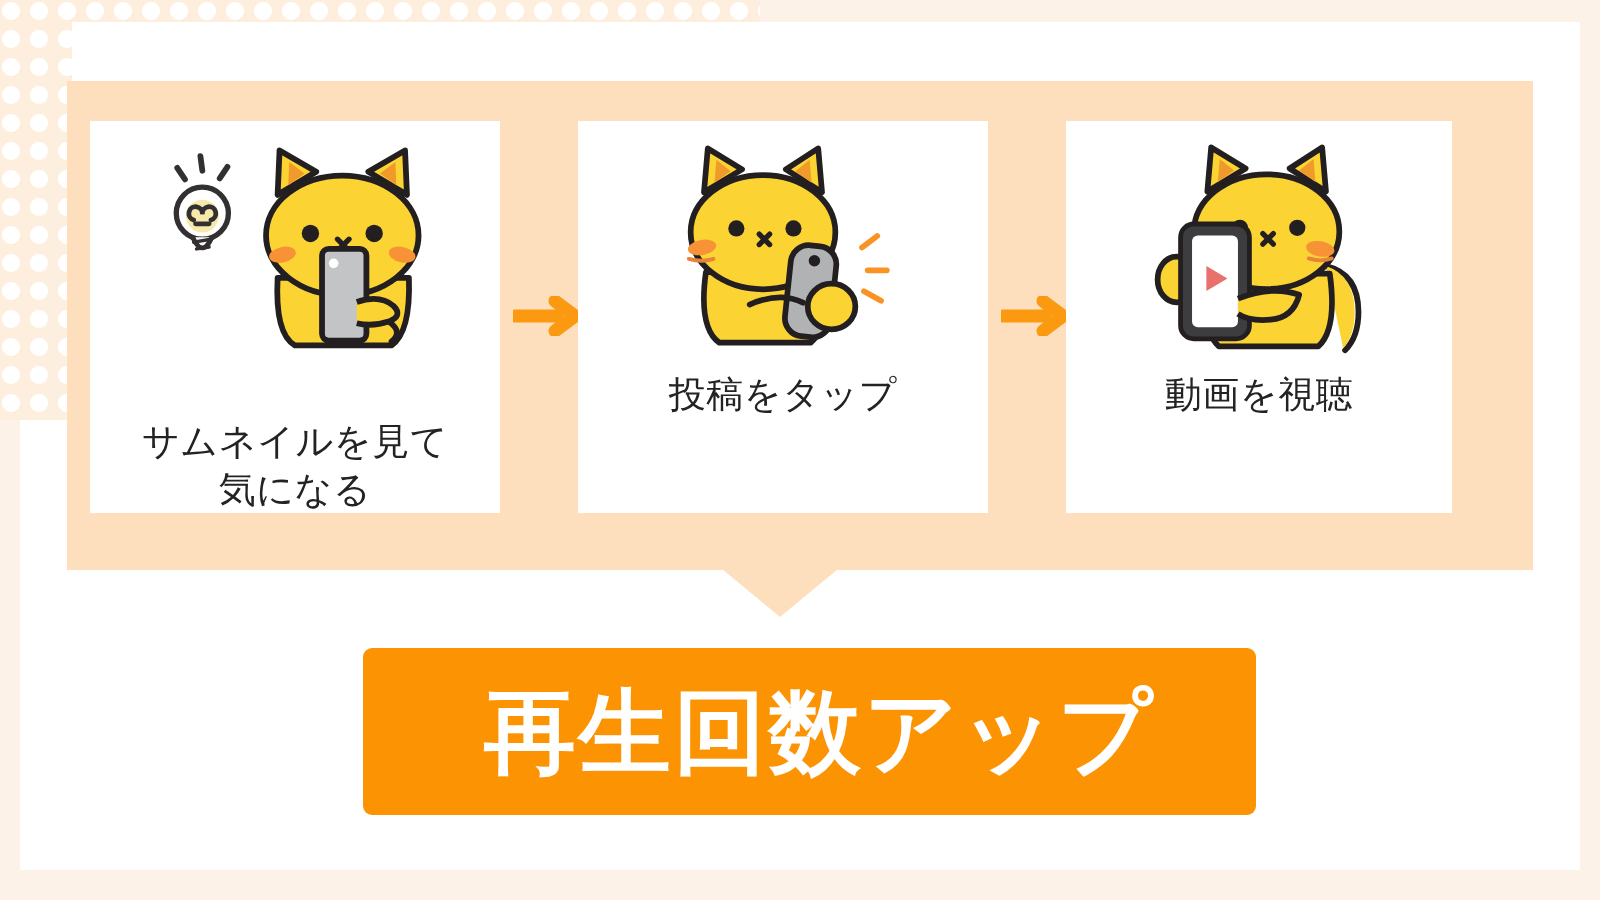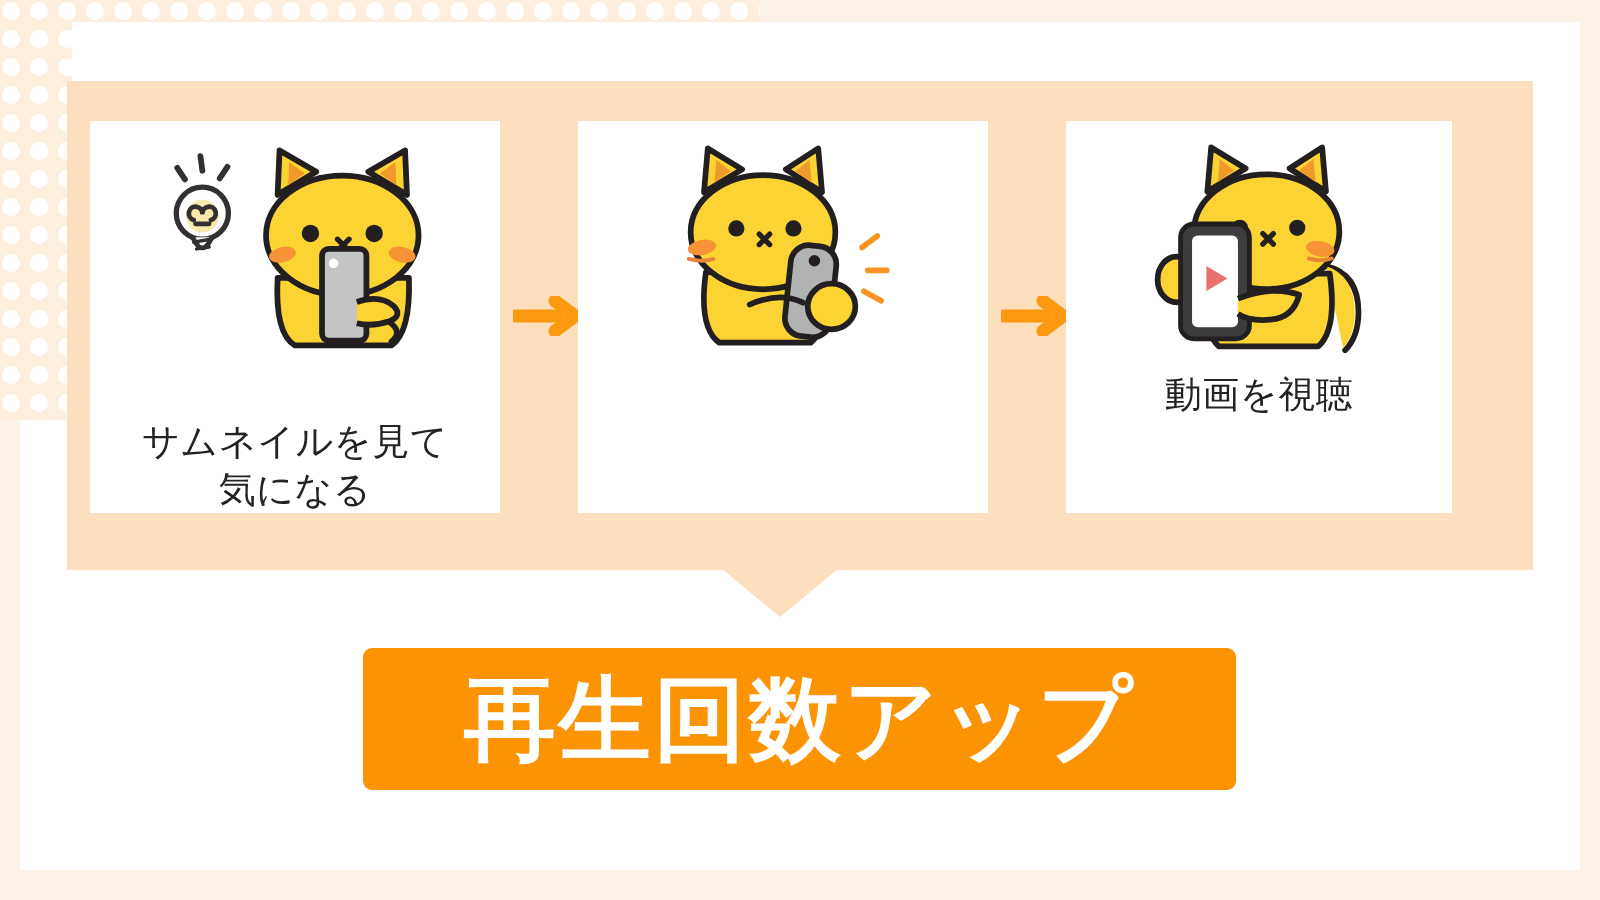--- a/index.html
+++ b/index.html
@@ -125,26 +125,27 @@
   }
   #arrow-1 { left: 513px; }
   #arrow-2 { left: 1001px; }
 
   
   #result-banner {
     position: absolute;
     left: 363px;
     top: 648px;
     width: 873px;
-    height: 142px;
+    height: 167px;
     background: #fc9303;
     border-radius: 9px;
     display: flex;
     align-items: center;
     justify-content: center;
+    padding-left: 20px;
   }
   #result-banner-text {
     color: #ffffff;
     font-size: 92px;
     font-weight: bold;
     letter-spacing: 3px;
     line-height: 1;
   }
 </style>
 </head>
@@ -255,20 +256,21 @@
             <path d="M72 170 q32 -14 56 -2" fill="none" stroke="#231f20" stroke-width="6" stroke-linecap="round"></path>
 
             <g stroke="#f99324" stroke-width="6" stroke-linecap="round" fill="none">
               <path d="M190 110 l16 -12"></path>
               <path d="M196 134 h20"></path>
               <path d="M192 156 l18 10"></path>
             </g>
           </g>
         </svg>
       </div>
+      <div class="card-label">投稿をタップ</div>
     </div>
 
     <div class="card" id="card-3" style="left:999px; top:40px;">
       <div class="card-art">
         <svg viewBox="0 0 280 230" width="268" height="220" aria-hidden="true">
           <g transform="translate(14,4)">
 
             <path d="M196 132 q34 8 34 48 q0 26 -14 40" fill="none" stroke="#231f20" stroke-width="6" stroke-linecap="round"></path>
             <path d="M196 132 q30 10 30 48 q0 24 -12 38" fill="#fbd433" stroke="none"></path>
 

